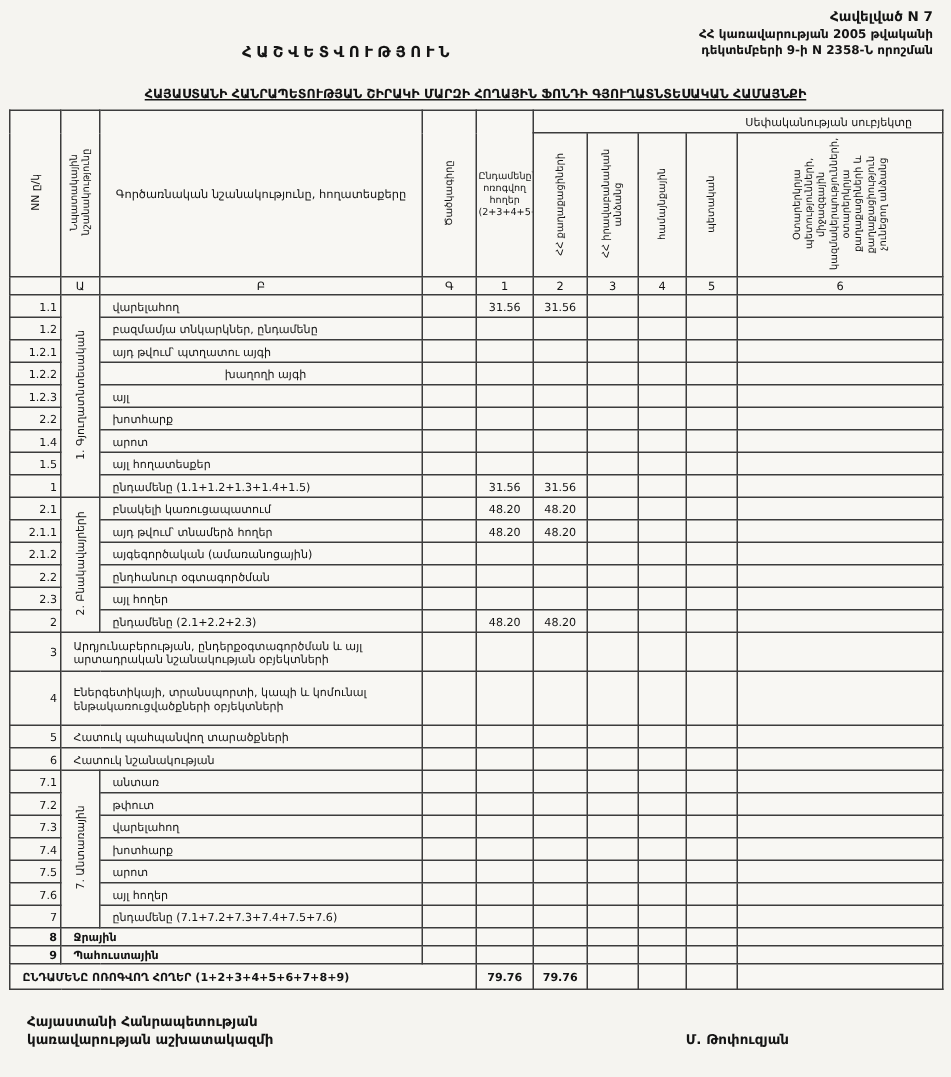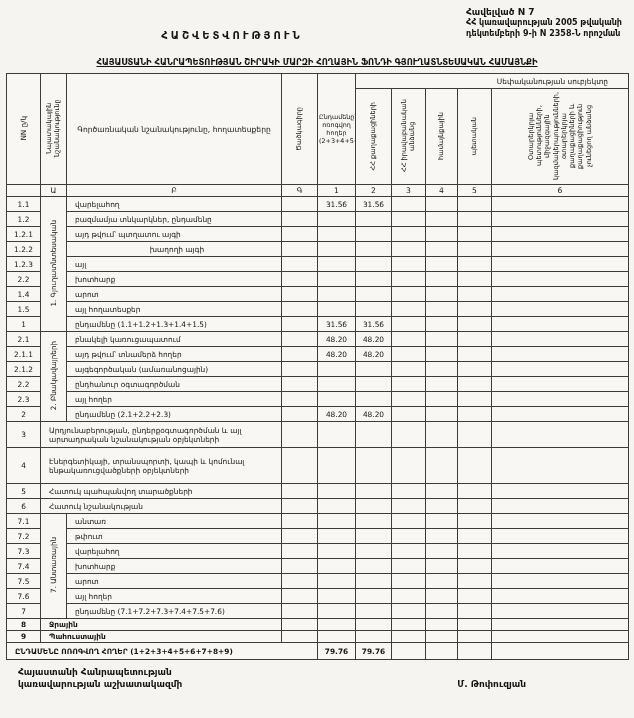--- a/index.html
+++ b/index.html
@@ -6,21 +6,21 @@
   body{
     width:634px;height:718px;overflow:hidden;
     background:#f5f4f0;color:#141414;
     font-family:"DejaVu Sans", sans-serif;
     -webkit-font-smoothing:antialiased;
   }
   .page{position:relative;width:634px;height:718px;box-sizing:border-box;padding:4px 6px 0 6px;}
 
   
   .top{position:relative;height:50px;}
-  .apx{position:absolute;top:2px;right:6px;text-align:left;font-weight:bold;font-size:8px;line-height:1.35;}
+  .apx{position:absolute;top:2px;right:6px;text-align:right;font-weight:bold;font-size:8px;line-height:1.35;}
   .apx .l1{font-size:9px;}
   .heading{position:absolute;top:26px;left:0;right:170px;text-align:center;font-weight:bold;font-size:10px;letter-spacing:3px;}
 
   .title{ text-align:center;font-weight:bold;font-size:8.4px;line-height:1.6;margin-top:2px;}
   .title .u{text-decoration:underline;}
 
   
   table{border-collapse:collapse;table-layout:fixed;width:622px;margin:4px auto 0 auto;background:#f8f7f3;}
   td,th{border:1px solid #3c3c3c;padding:0 2px;font-size:7.4px;overflow:hidden;vertical-align:middle;box-sizing:border-box;}
   th{font-weight:normal;text-align:center;}
@@ -29,31 +29,31 @@
   .letters td{height:12px;text-align:center;font-size:7.6px;}
   .vtext{writing-mode:vertical-rl;transform:rotate(180deg);display:inline-block;font-size:6.6px;line-height:1.25;max-height:92px;white-space:normal;}
   .vtext.big{font-size:7.2px;}
   th.own-span{text-align:right;padding-right:20px;font-size:7.4px;}
   th.total-h{font-size:6.4px;line-height:1.25;padding:1px;}
 
   .dr{height:15px;}
   .dr-s{height:12px;}
   .dr-2l{height:26px;}
   .dr-3l{height:36px;}
-  td.nn{text-align:center;}
+  td.nn{text-align:right;}
   td.lbl{text-align:left;padding-left:8px;}
   td.ctr{text-align:center;}
   td.num{text-align:center;}
   td.sec{text-align:center;}
   .b{font-weight:bold;}
   tr.total-row td{height:17px;font-weight:bold;font-size:7.4px;}
   tr.total-row td.lbl{padding-left:8px;}
 
   
-  .footer{display:flex;align-items:flex-end;margin:7px 10px 0 12px;font-weight:bold;font-size:9px;line-height:1.3;}
+  .footer{display:flex;align-items:flex-end;margin:17px 10px 0 12px;font-weight:bold;font-size:9px;line-height:1.3;}
   .sig-name{margin-left:auto;margin-right:92px;font-size:9px;}
 </style>
 </head>
 <body>
 
 <div class="page">
 
   <div class="top">
     <div class="apx">
       <div class="l1">Հավելված N 7</div>

